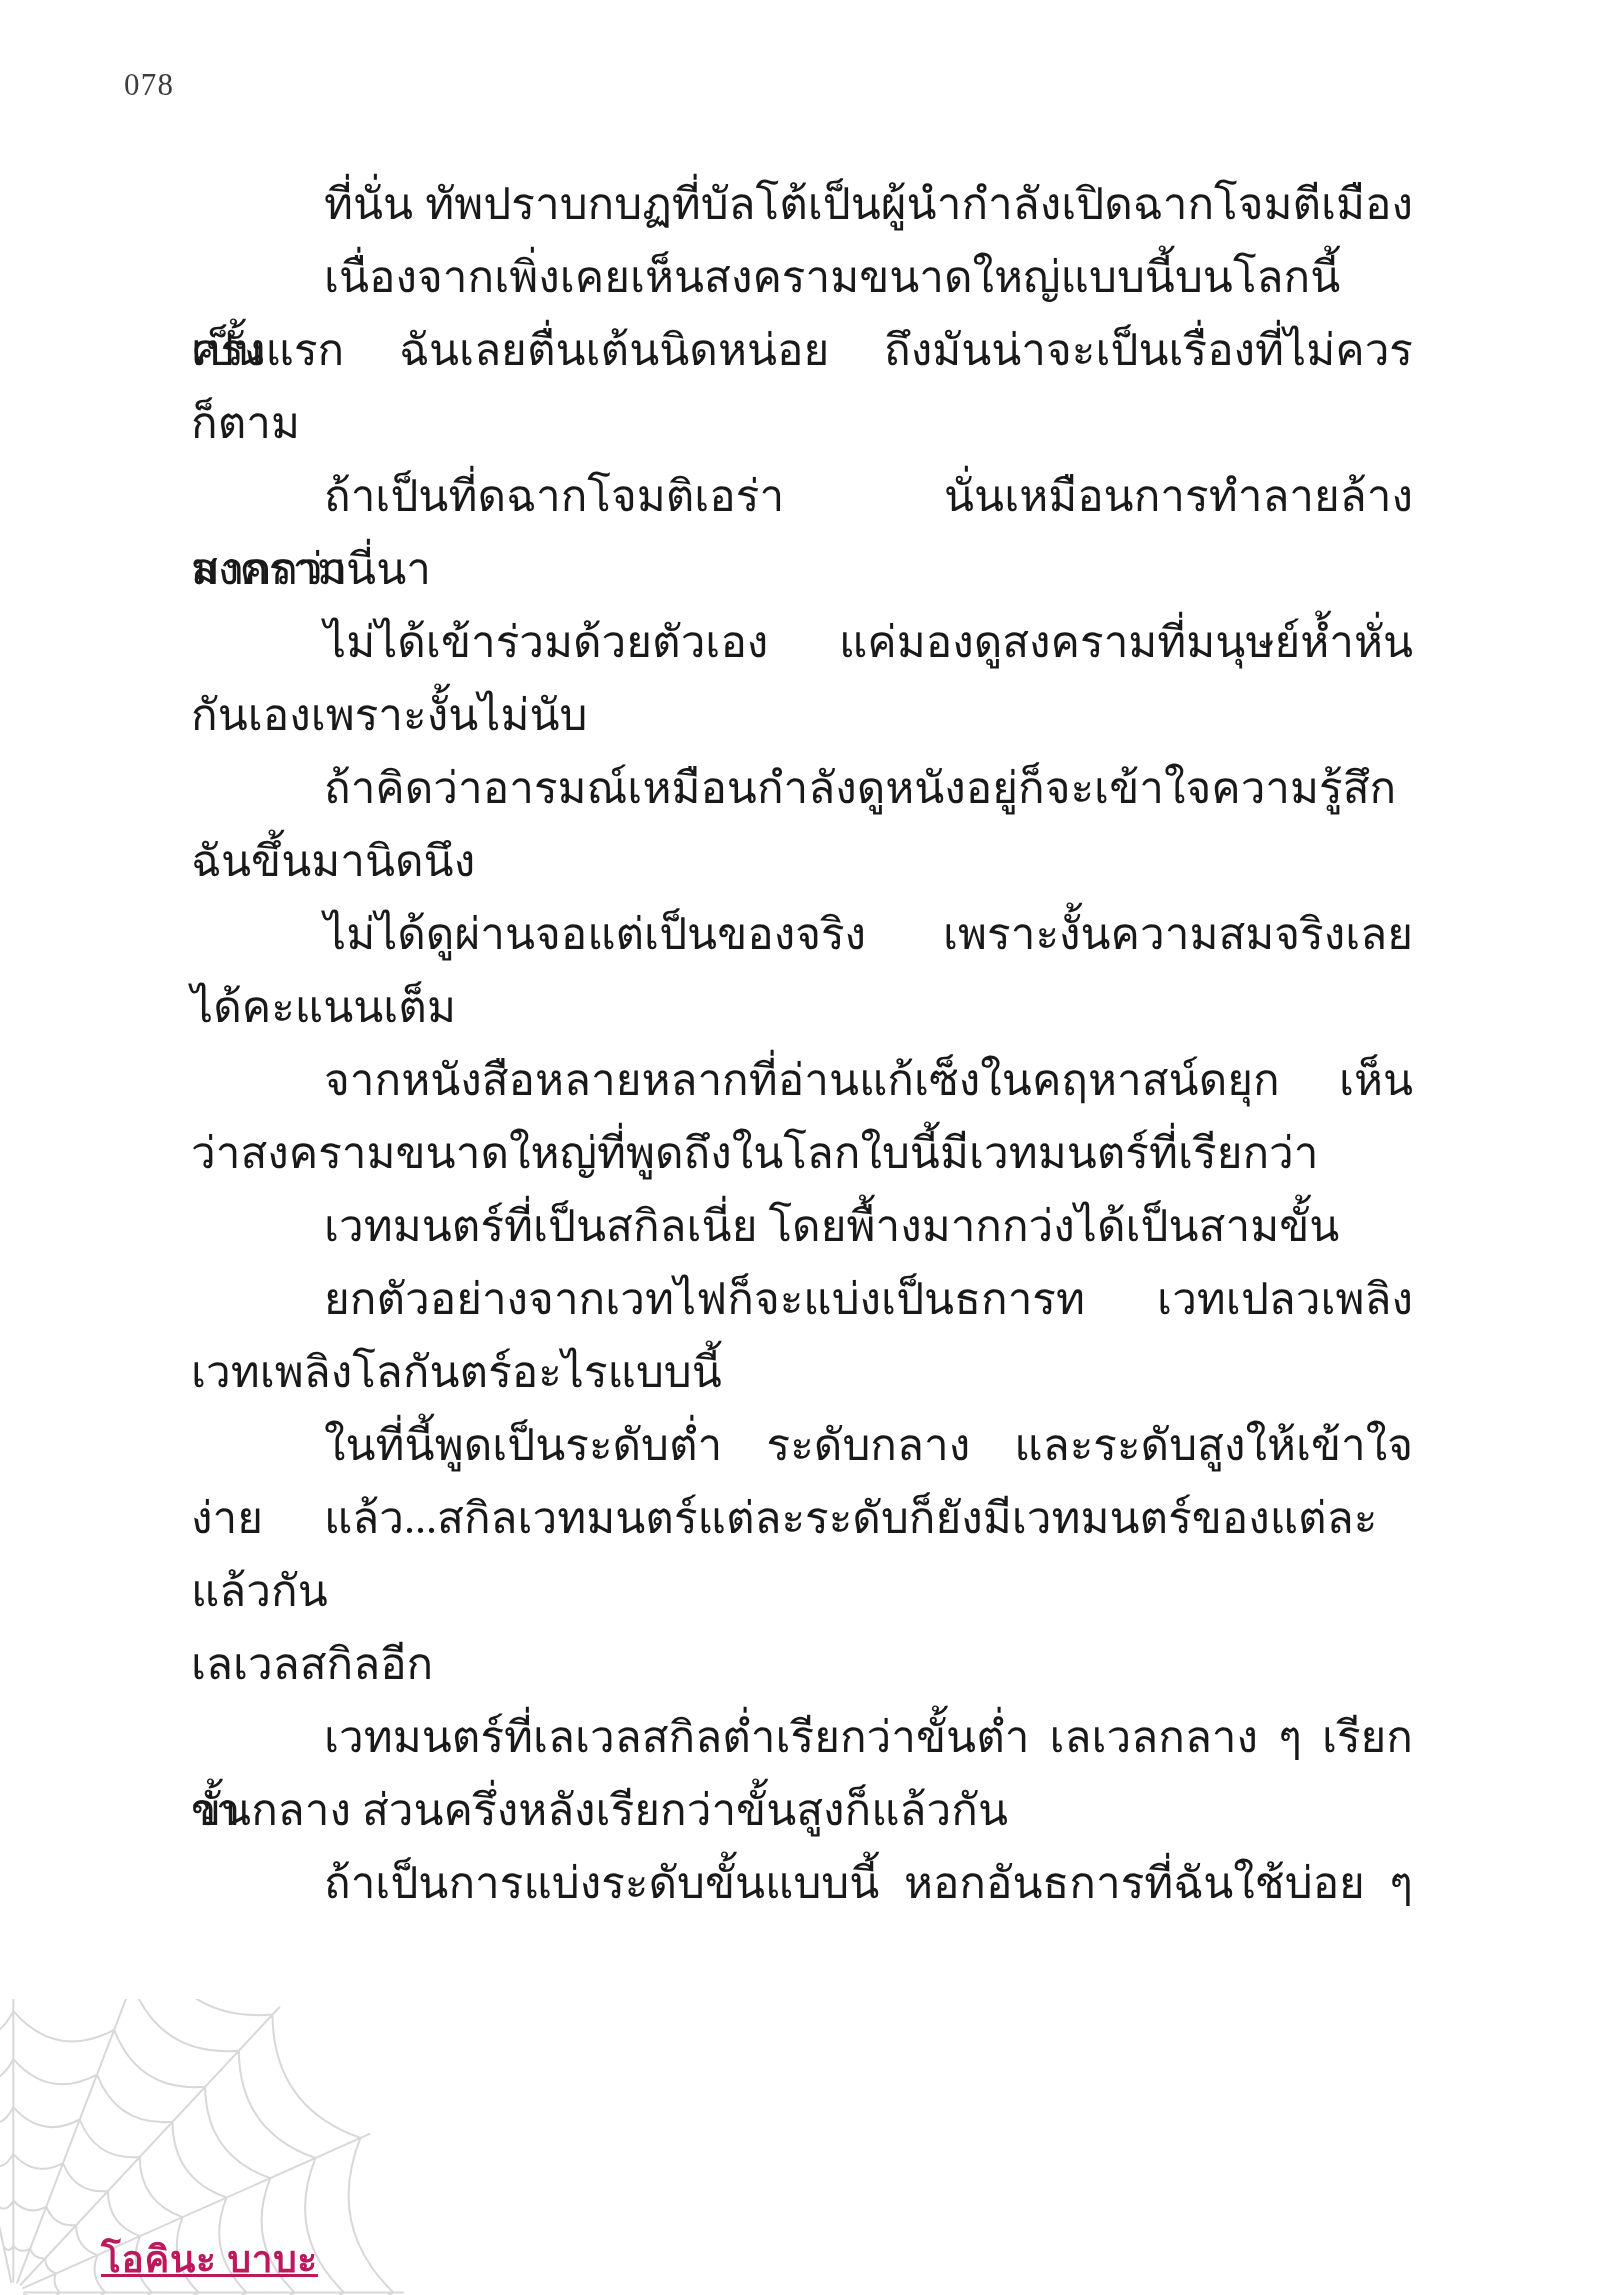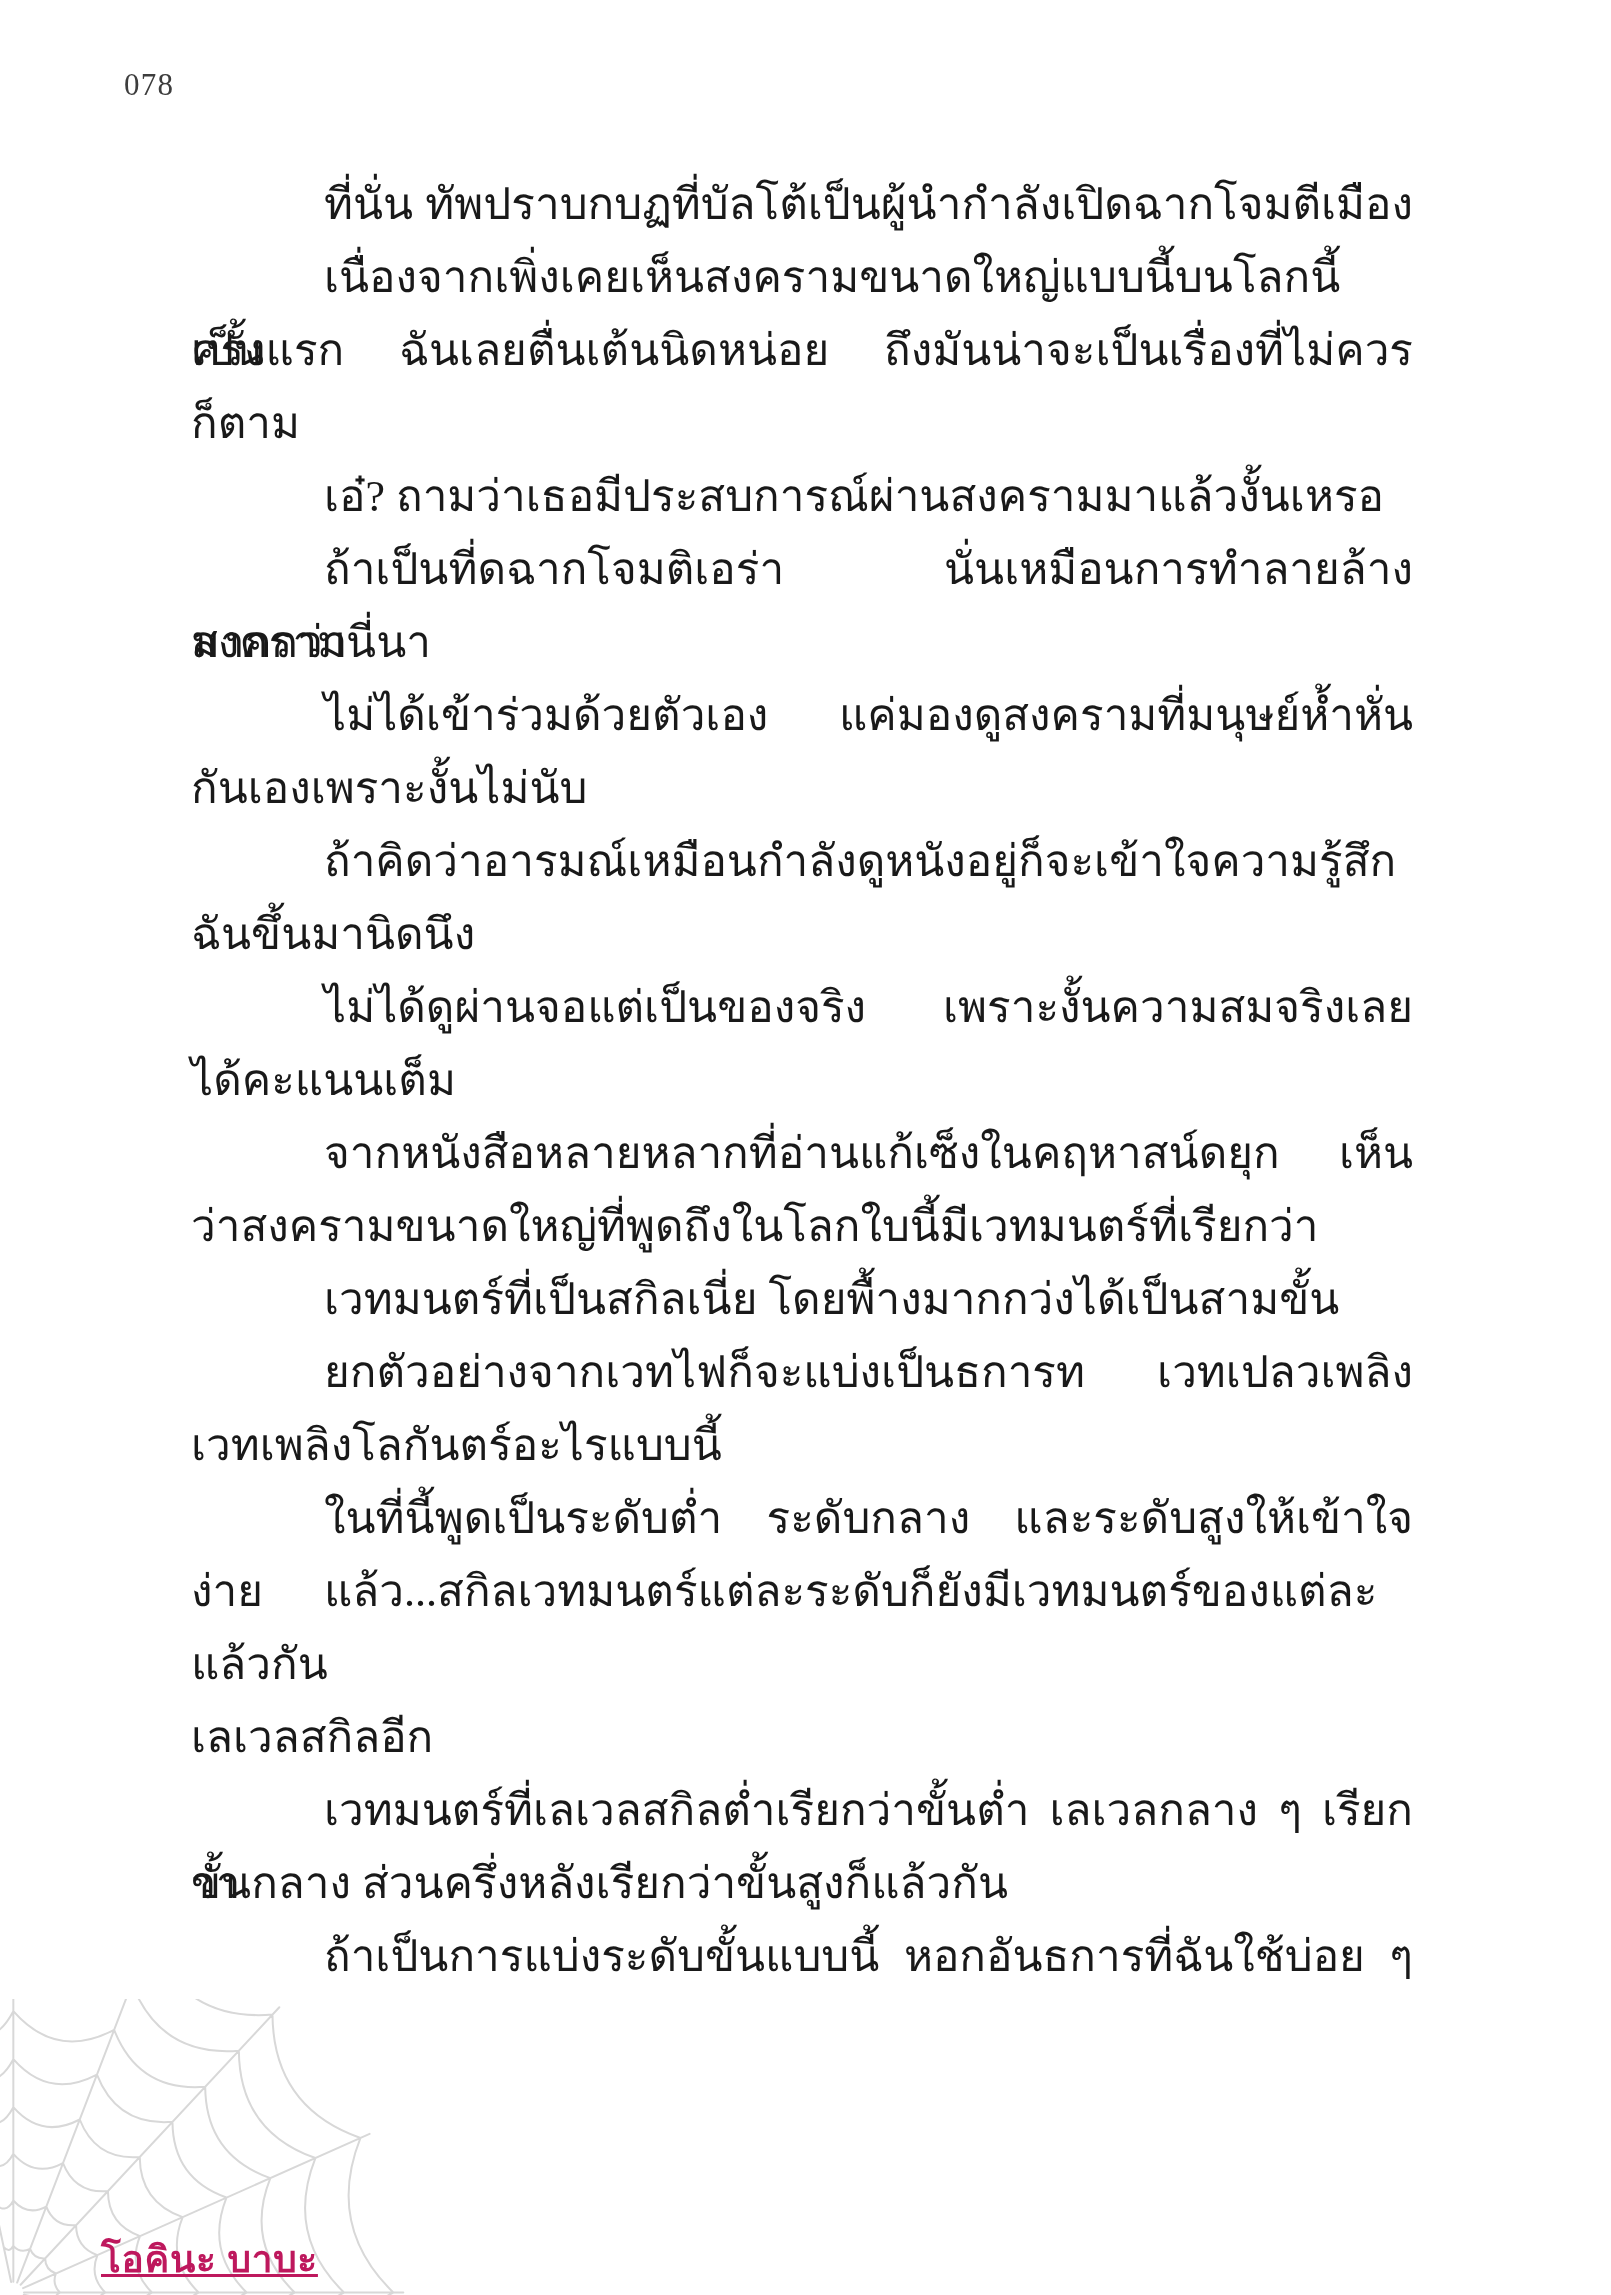--- a/index.html
+++ b/index.html
@@ -58,21 +58,20 @@
 
 <div class="page">
 
   <div class="page-number">078</div>
 
   <div class="text-block" id="text-block">
       <div class="line indent j">ที่นั่น ทัพปราบกบฏที่บัลโต้เป็นผู้นำกำลังเปิดฉากโจมตีเมือง</div>
       <div class="line indent j">เนื่องจากเพิ่งเคยเห็นสงครามขนาดใหญ่แบบนี้บนโลกนี้เป็น</div>
       <div class="line j">ครั้งแรก ฉันเลยตื่นเต้นนิดหน่อย ถึงมันน่าจะเป็นเรื่องที่ไม่ควร</div>
       <div class="line">ก็ตาม</div>
-      <div class="line indent">เอ๋? ถามว่าเธอมีประสบการณ์ผ่านสงครามมาแล้วงั้นเหรอ</div>
       <div class="line indent j">ถ้าเป็นที่ดฉากโจมติเอร่า นั่นเหมือนการทำลายล้างมากกว่า</div>
       <div class="line">สงครามนี่นา</div>
       <div class="line indent j">ไม่ได้เข้าร่วมด้วยตัวเอง แค่มองดูสงครามที่มนุษย์ห้ำหั่น</div>
       <div class="line">กันเองเพราะงั้นไม่นับ</div>
       <div class="line indent j">ถ้าคิดว่าอารมณ์เหมือนกำลังดูหนังอยู่ก็จะเข้าใจความรู้สึก</div>
       <div class="line">ฉันขึ้นมานิดนึง</div>
       <div class="line indent j">ไม่ได้ดูผ่านจอแต่เป็นของจริง เพราะงั้นความสมจริงเลย</div>
       <div class="line">ได้คะแนนเต็ม</div>
       <div class="line indent j">จากหนังสือหลายหลากที่อ่านแก้เซ็งในคฤหาสน์ดยุก เห็น</div>
       <div class="line j">ว่าสงครามขนาดใหญ่ที่พูดถึงในโลกใบนี้มีเวทมนตร์ที่เรียกว่า</div>

